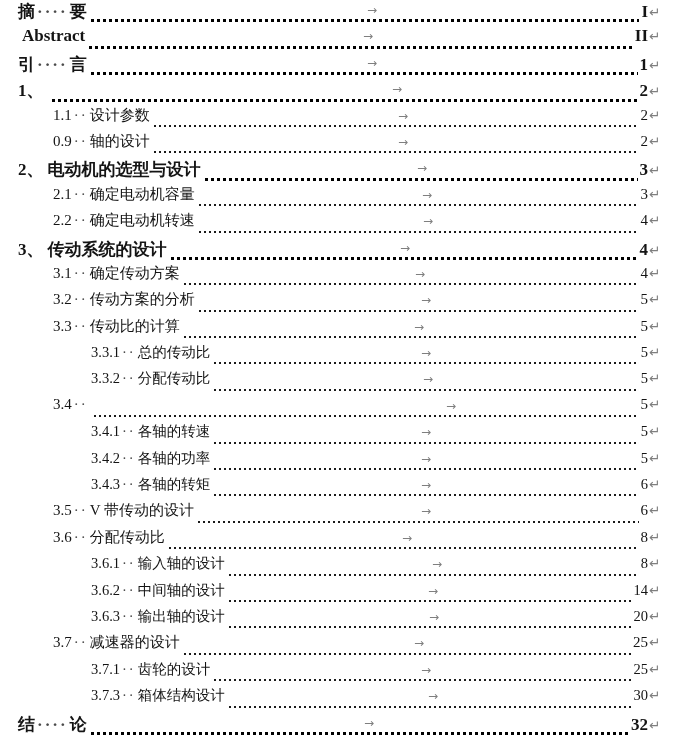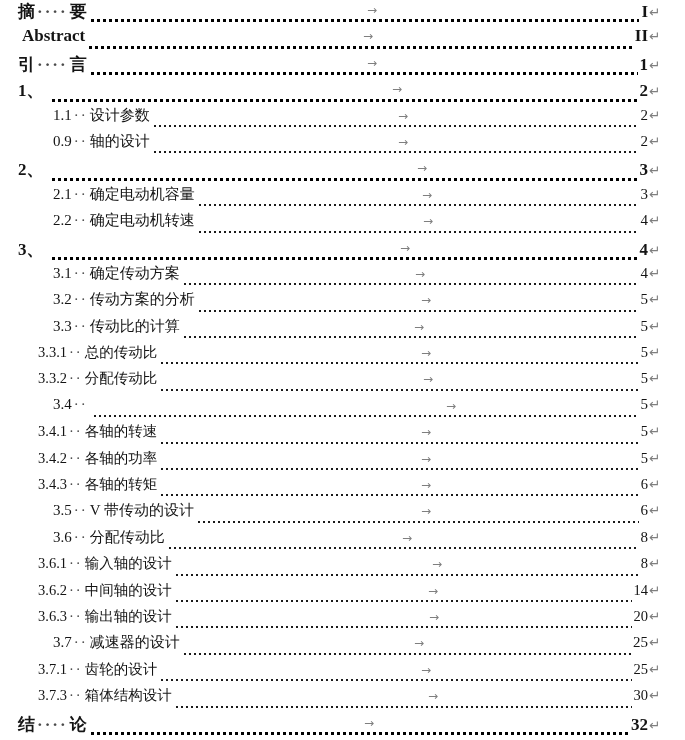--- a/index.html
+++ b/index.html
@@ -29,21 +29,21 @@
     position: relative;
     display: flex;
     align-items: baseline;
     height: 26.4px;
     box-sizing: border-box;
     padding-right: 23px;
     white-space: nowrap;
   }
   .row.l1 { padding-left: 18px; font-size: 17px; }
   .row.l2 { padding-left: 53px; font-size: 15px; }
-  .row.l3 { padding-left: 38px; font-size: 14.5px; }
+  .row.l3 { padding-left: 91px; font-size: 14.5px; }
   .row.bold { font-weight: bold; }
   .num { flex: 0 0 auto; }
   .sp {
     flex: 0 0 auto;
     color: #4a4a4a;
     letter-spacing: 2px;
     margin: 0 2px 0 2px;
   }
   .title { flex: 0 0 auto; }
   .leader {
@@ -132,20 +132,21 @@
     <span class="sp">··</span>
     <span class="title">轴的设计</span>
     <span class="leader"></span>
     <span class="pnum">2</span>
     <span class="pilcrow">↵</span>
     <span class="tab" style="left: 398px;">→</span>
   </div>
       <div class="row l1 bold">
     <span class="num">2、</span>
     <span class="sp"></span>
+    <span class="title">电动机的选型与设计</span>
     <span class="leader"></span>
     <span class="pnum">3</span>
     <span class="pilcrow">↵</span>
     <span class="tab" style="left: 417px;">→</span>
   </div>
       <div class="row l2">
     <span class="num">2.1</span>
     <span class="sp">··</span>
     <span class="title">确定电动机容量</span>
     <span class="leader"></span>
@@ -158,20 +159,21 @@
     <span class="sp">··</span>
     <span class="title">确定电动机转速</span>
     <span class="leader"></span>
     <span class="pnum">4</span>
     <span class="pilcrow">↵</span>
     <span class="tab" style="left: 423px;">→</span>
   </div>
       <div class="row l1 bold">
     <span class="num">3、</span>
     <span class="sp"></span>
+    <span class="title">传动系统的设计</span>
     <span class="leader"></span>
     <span class="pnum">4</span>
     <span class="pilcrow">↵</span>
     <span class="tab" style="left: 400px;">→</span>
   </div>
       <div class="row l2">
     <span class="num">3.1</span>
     <span class="sp">··</span>
     <span class="title">确定传动方案</span>
     <span class="leader"></span>

